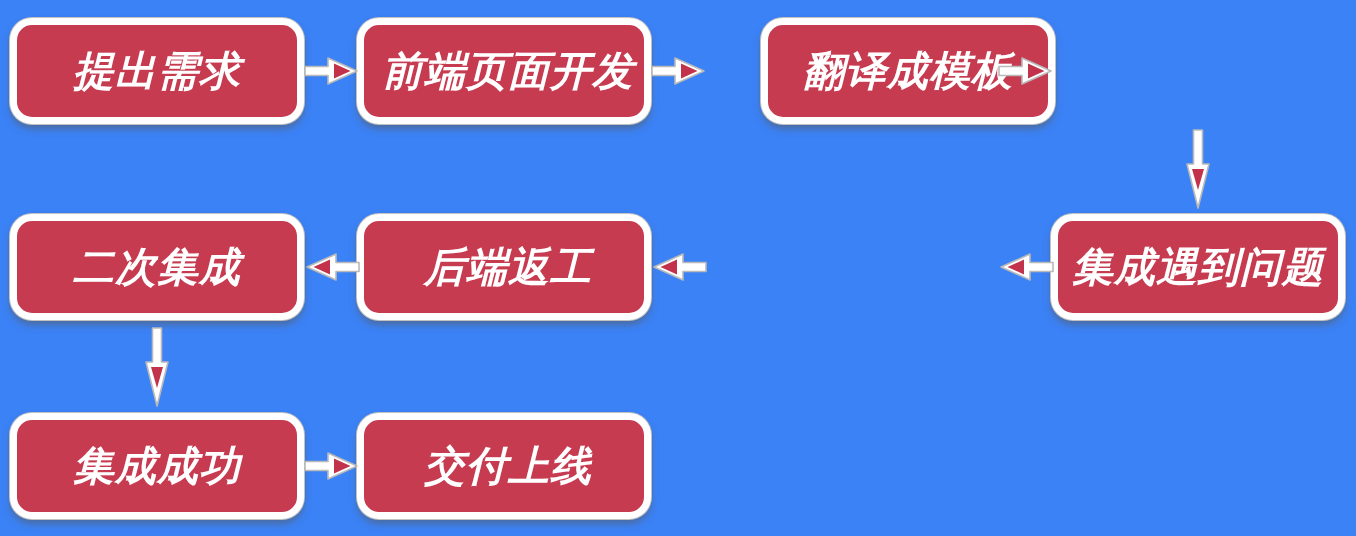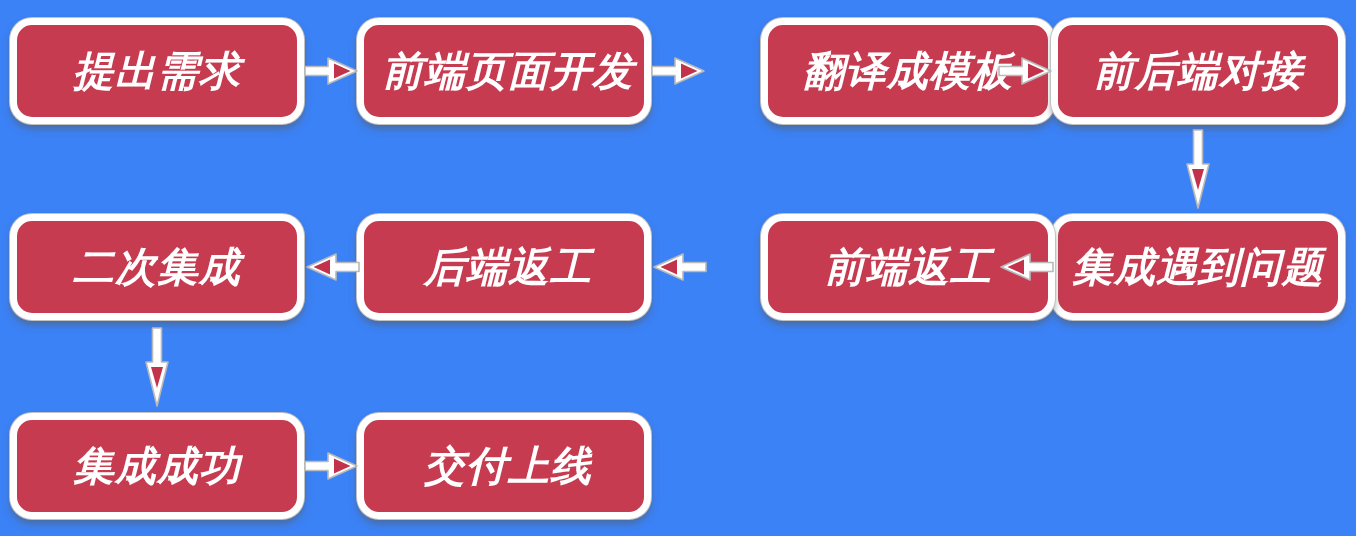--- a/index.html
+++ b/index.html
@@ -67,29 +67,23 @@
 
   <div class="node r0 c0">
     <span>提出需求</span>
   </div>
   <div class="node r0 c1">
     <span>前端页面开发</span>
   </div>
   <div class="node r0 c2">
     <span>翻译成模板</span>
   </div>
-  <div class="node r0 c3">
-    <span>前后端对接</span>
-  </div>
 
   <div class="node r1 c3">
     <span>集成遇到问题</span>
-  </div>
-  <div class="node r1 c2">
-    <span>前端返工</span>
   </div>
   <div class="node r1 c0">
     <span>二次集成</span>
   </div>
   <div class="node r1 c1">
     <span>后端返工</span>
   </div>
 
   <div class="node r2 c0">
     <span>集成成功</span>

